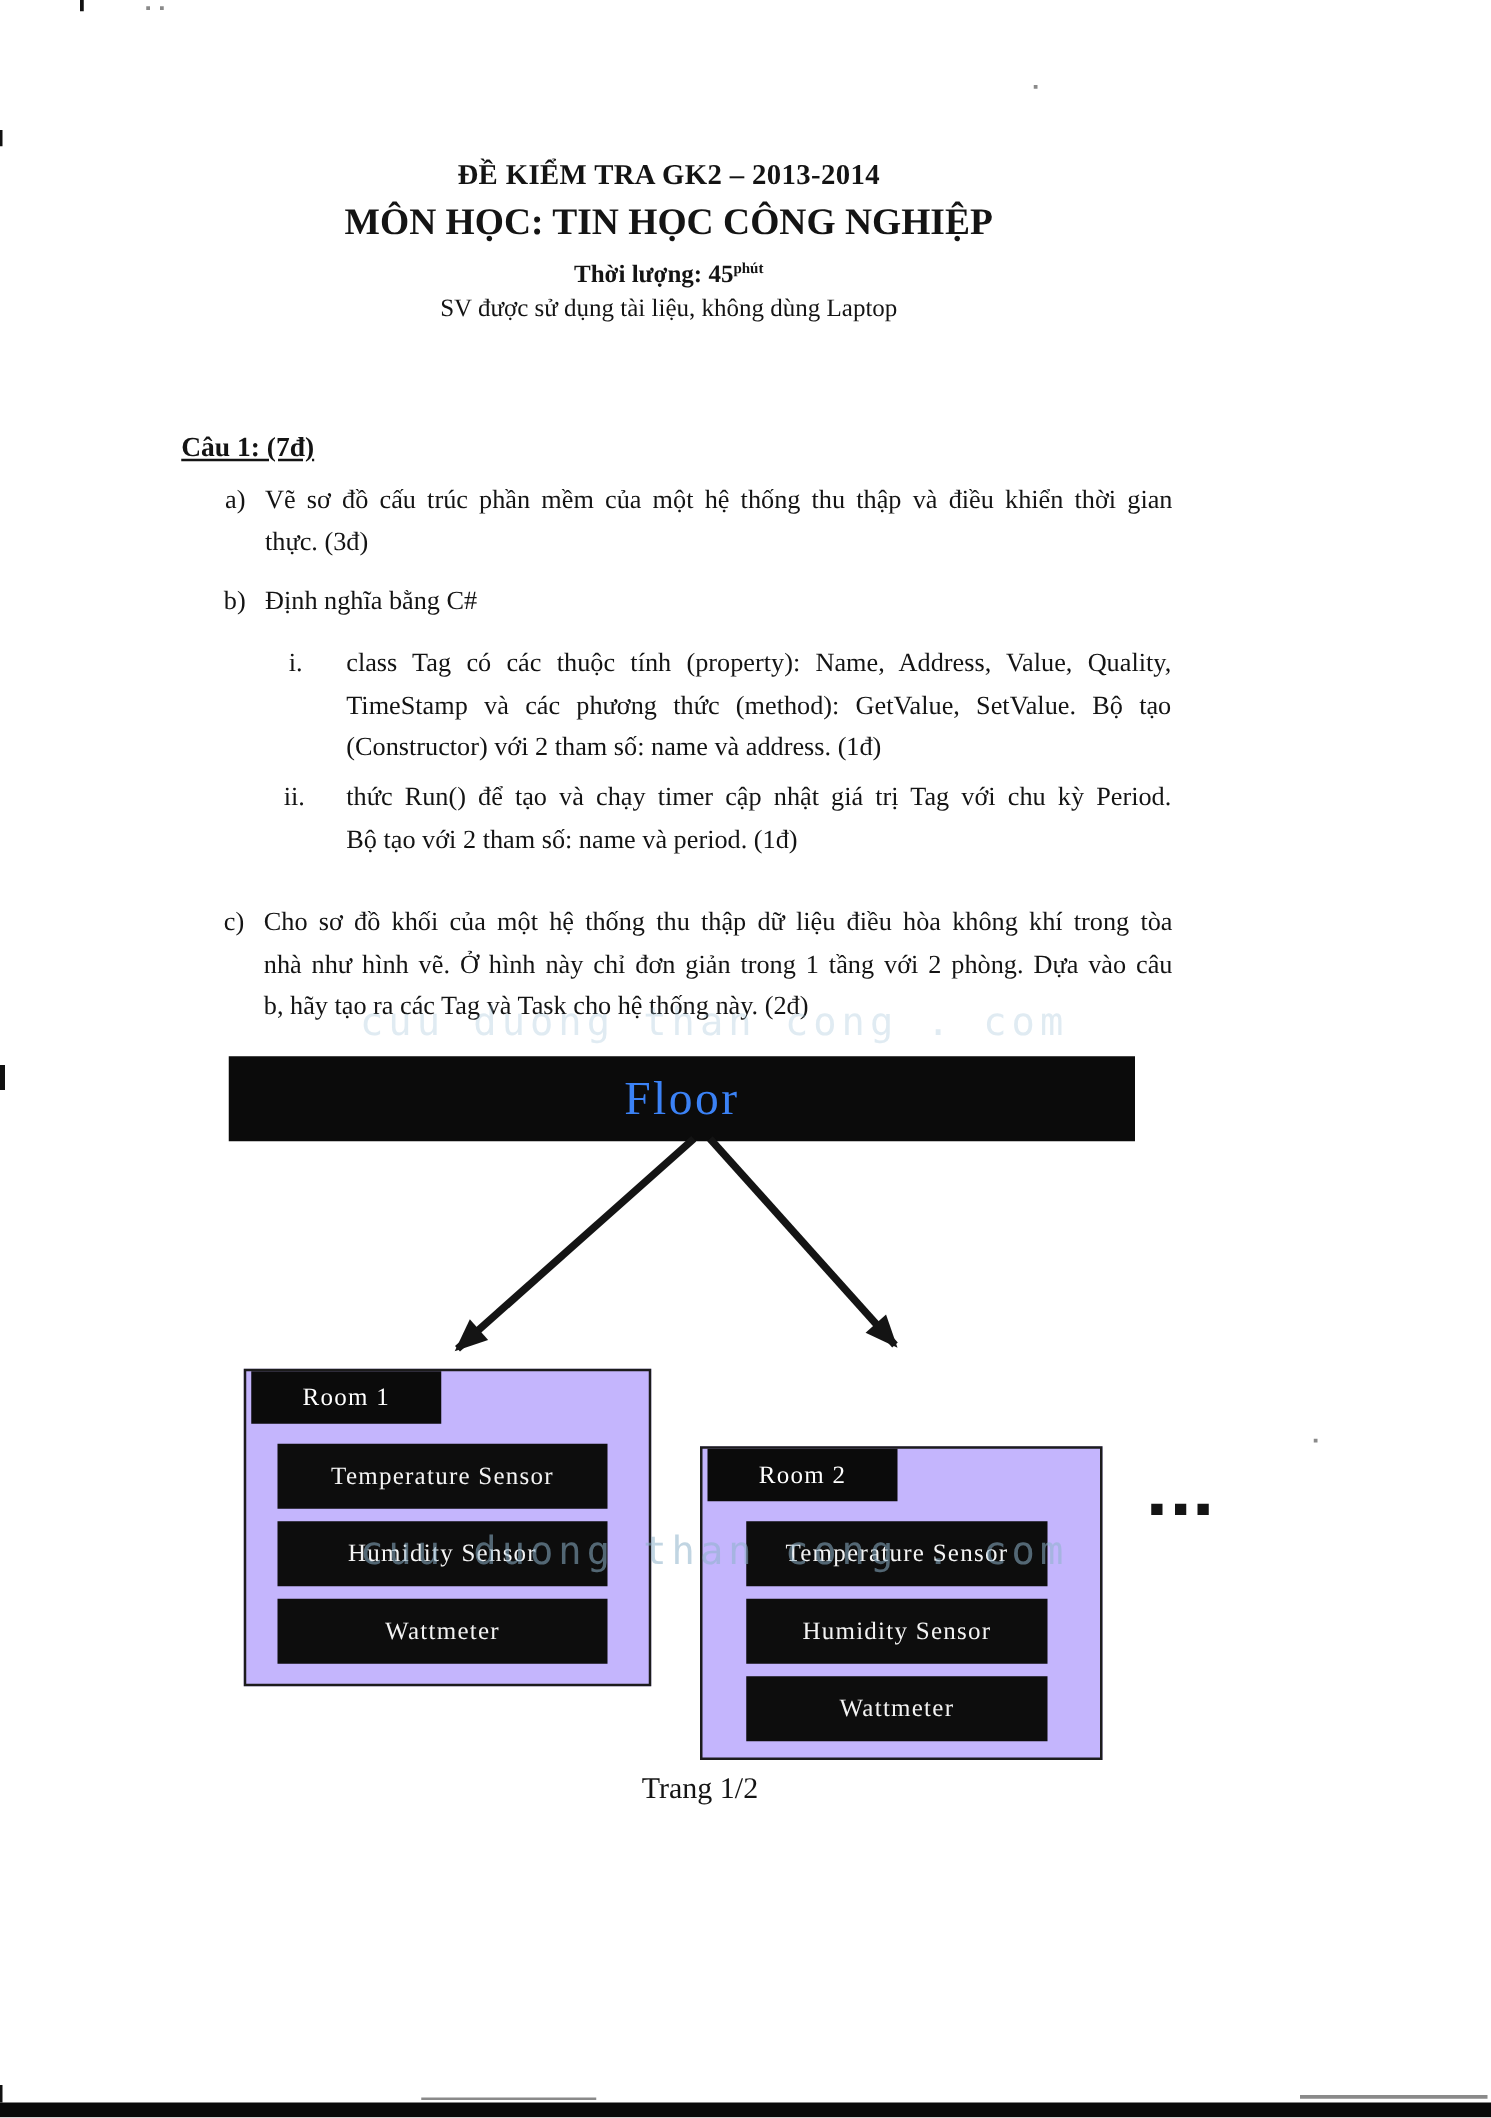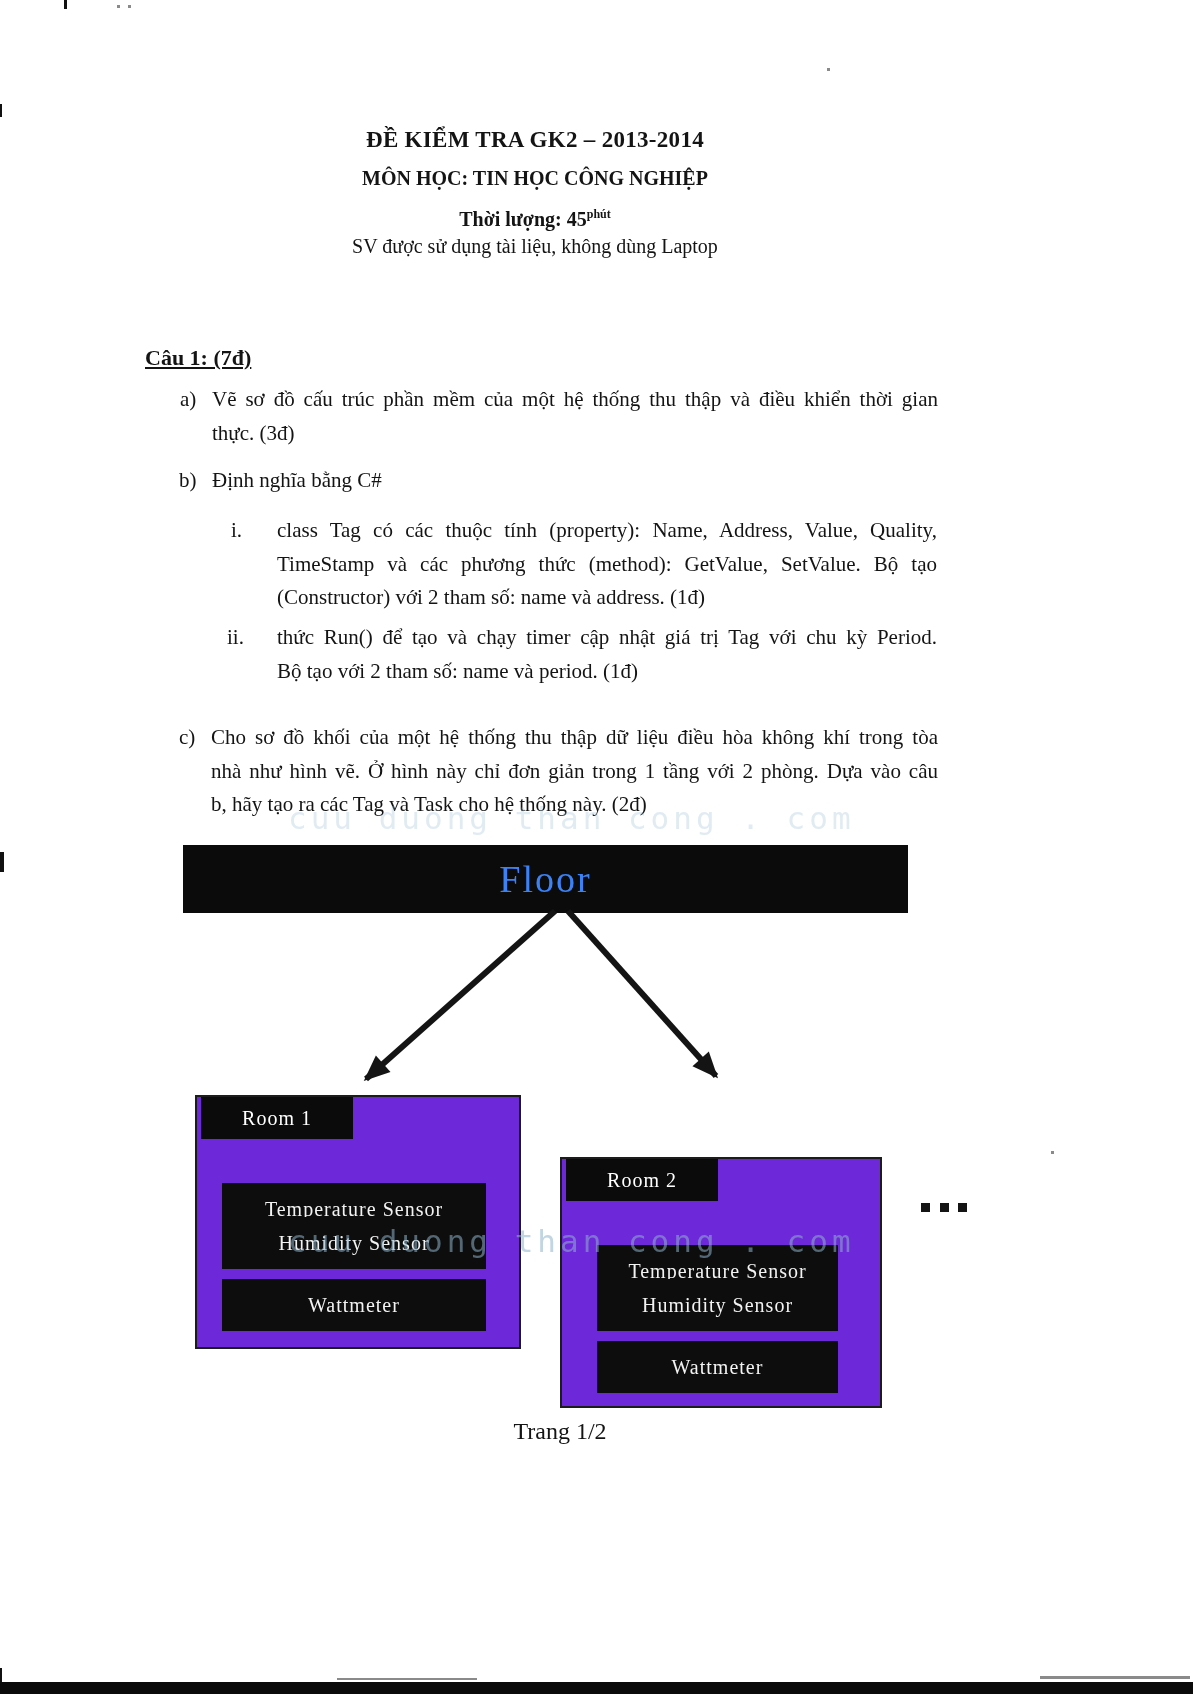--- a/index.html
+++ b/index.html
@@ -1,47 +1,47 @@
 <!DOCTYPE html>
 <html><head>
 <meta charset="utf-8">
 <style>
   html,body{margin:0;padding:0;background:#e8e8e8;}
   .page{position:relative;width:1193px;height:1694px;background:#ffffff;overflow:hidden;
         font-family:"Liberation Serif", serif;color:#141414;}
   
   .header{position:absolute;left:150px;top:124px;width:770px;text-align:center;}
   .h-title{font-size:23px;font-weight:bold;line-height:32px;letter-spacing:.3px;}
-  .h-subject{font-size:20px;font-weight:bold;line-height:32px;margin-top:6px;}
+  .h-subject{font-size:30px;font-weight:bold;line-height:32px;margin-top:6px;}
   .h-duration{font-size:20px;font-weight:bold;line-height:27px;margin-top:7px;}
   .h-duration sup{font-size:12px;}
   .h-note{font-size:20px;line-height:27px;margin-top:0;}
   
   .q-title{position:absolute;left:145px;top:345px;font-size:22px;font-weight:bold;text-decoration:underline;}
   .item{position:absolute;}
   .marker{position:absolute;font-size:21px;line-height:33px;}
   .lines{position:absolute;}
   .line{font-size:21px;line-height:33.5px;white-space:nowrap;}
   .line.full{white-space:normal;text-align:justify;text-align-last:justify;}
   
   .floor-bar{position:absolute;left:183px;top:845px;width:725px;height:68px;background:#0b0b0b;
              display:flex;align-items:center;justify-content:center;}
   .floor-label{color:#3b82f6;font-size:38px;letter-spacing:2px;}
   .arrows{position:absolute;left:180px;top:895px;width:760px;height:200px;}
-  .room-box{position:absolute;background:#6d28d9;border:2px solid #1c1c1c;}
+  .room-box{position:absolute;background:#c4b5fd;border:2px solid #1c1c1c;}
   .room1{left:195px;top:1095px;width:322px;height:250px;}
   .room2{left:560px;top:1157px;width:318px;height:247px;}
   .room-tab{position:absolute;left:4px;top:0px;width:152px;height:42px;background:#0b0b0b;
             color:#fff;display:flex;align-items:center;justify-content:center;
             font-size:20px;letter-spacing:1px;}
   .comp-bar{position:absolute;height:52px;background:#0d0d0d;color:#f3f3f3;
             display:flex;align-items:center;justify-content:center;font-size:20px;letter-spacing:1px;}
   .room1 .comp-bar{left:25px;width:264px;}
   .room2 .comp-bar{left:35px;width:241px;}
-  .comp-0{top:58px;margin-top:28px;} .comp-1{top:120px;} .comp-2{top:182px;}
+  .comp-0{top:58px;} .comp-1{top:120px;} .comp-2{top:182px;}
   .ellipsis{position:absolute;left:921px;top:1203px;width:46px;display:flex;justify-content:space-between;}
   .ellipsis .dot{width:9px;height:9px;background:#141414;display:inline-block;}
   
   .watermark{position:absolute;font-family:"DejaVu Sans Mono", monospace;font-size:31px;
              letter-spacing:4px;white-space:nowrap;pointer-events:none;}
   .wm-main{left:288px;top:1223px;color:rgba(142,178,203,0.55);}
   .wm-faint{left:288px;top:800px;color:rgba(152,188,212,0.30);}
   
   .footer{position:absolute;left:440px;top:1418px;width:240px;text-align:center;font-size:24px;}
   

